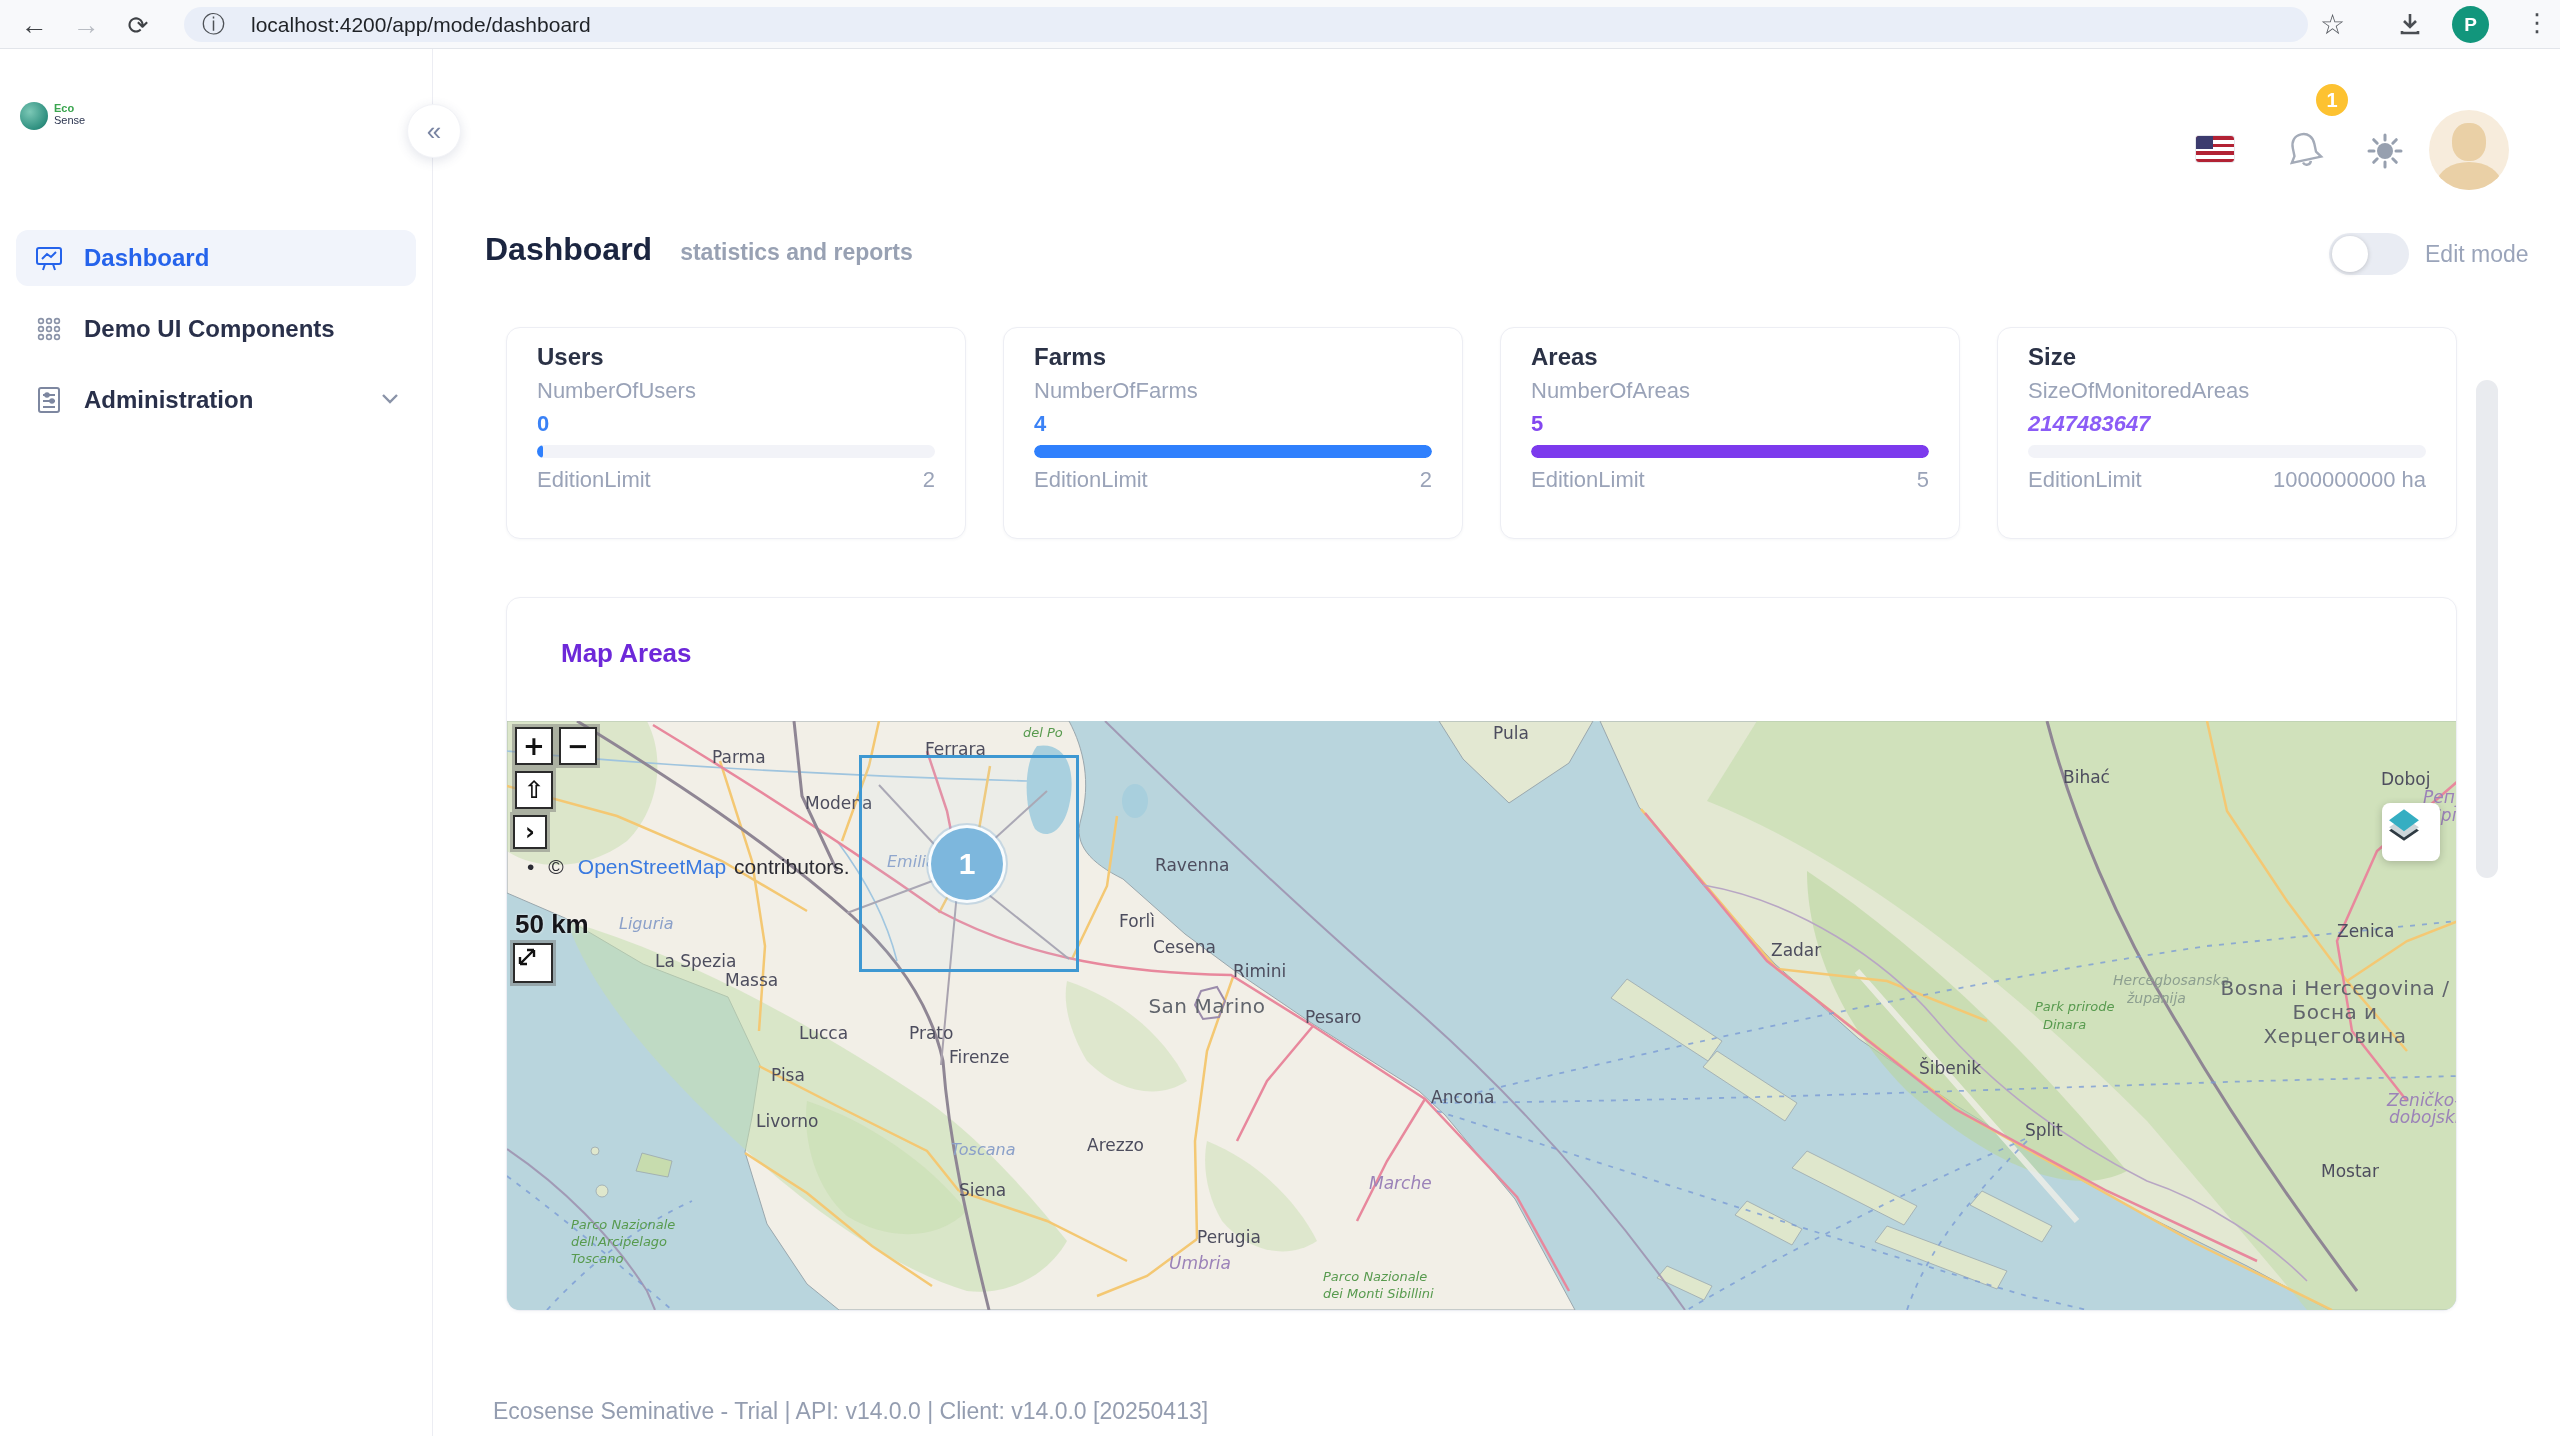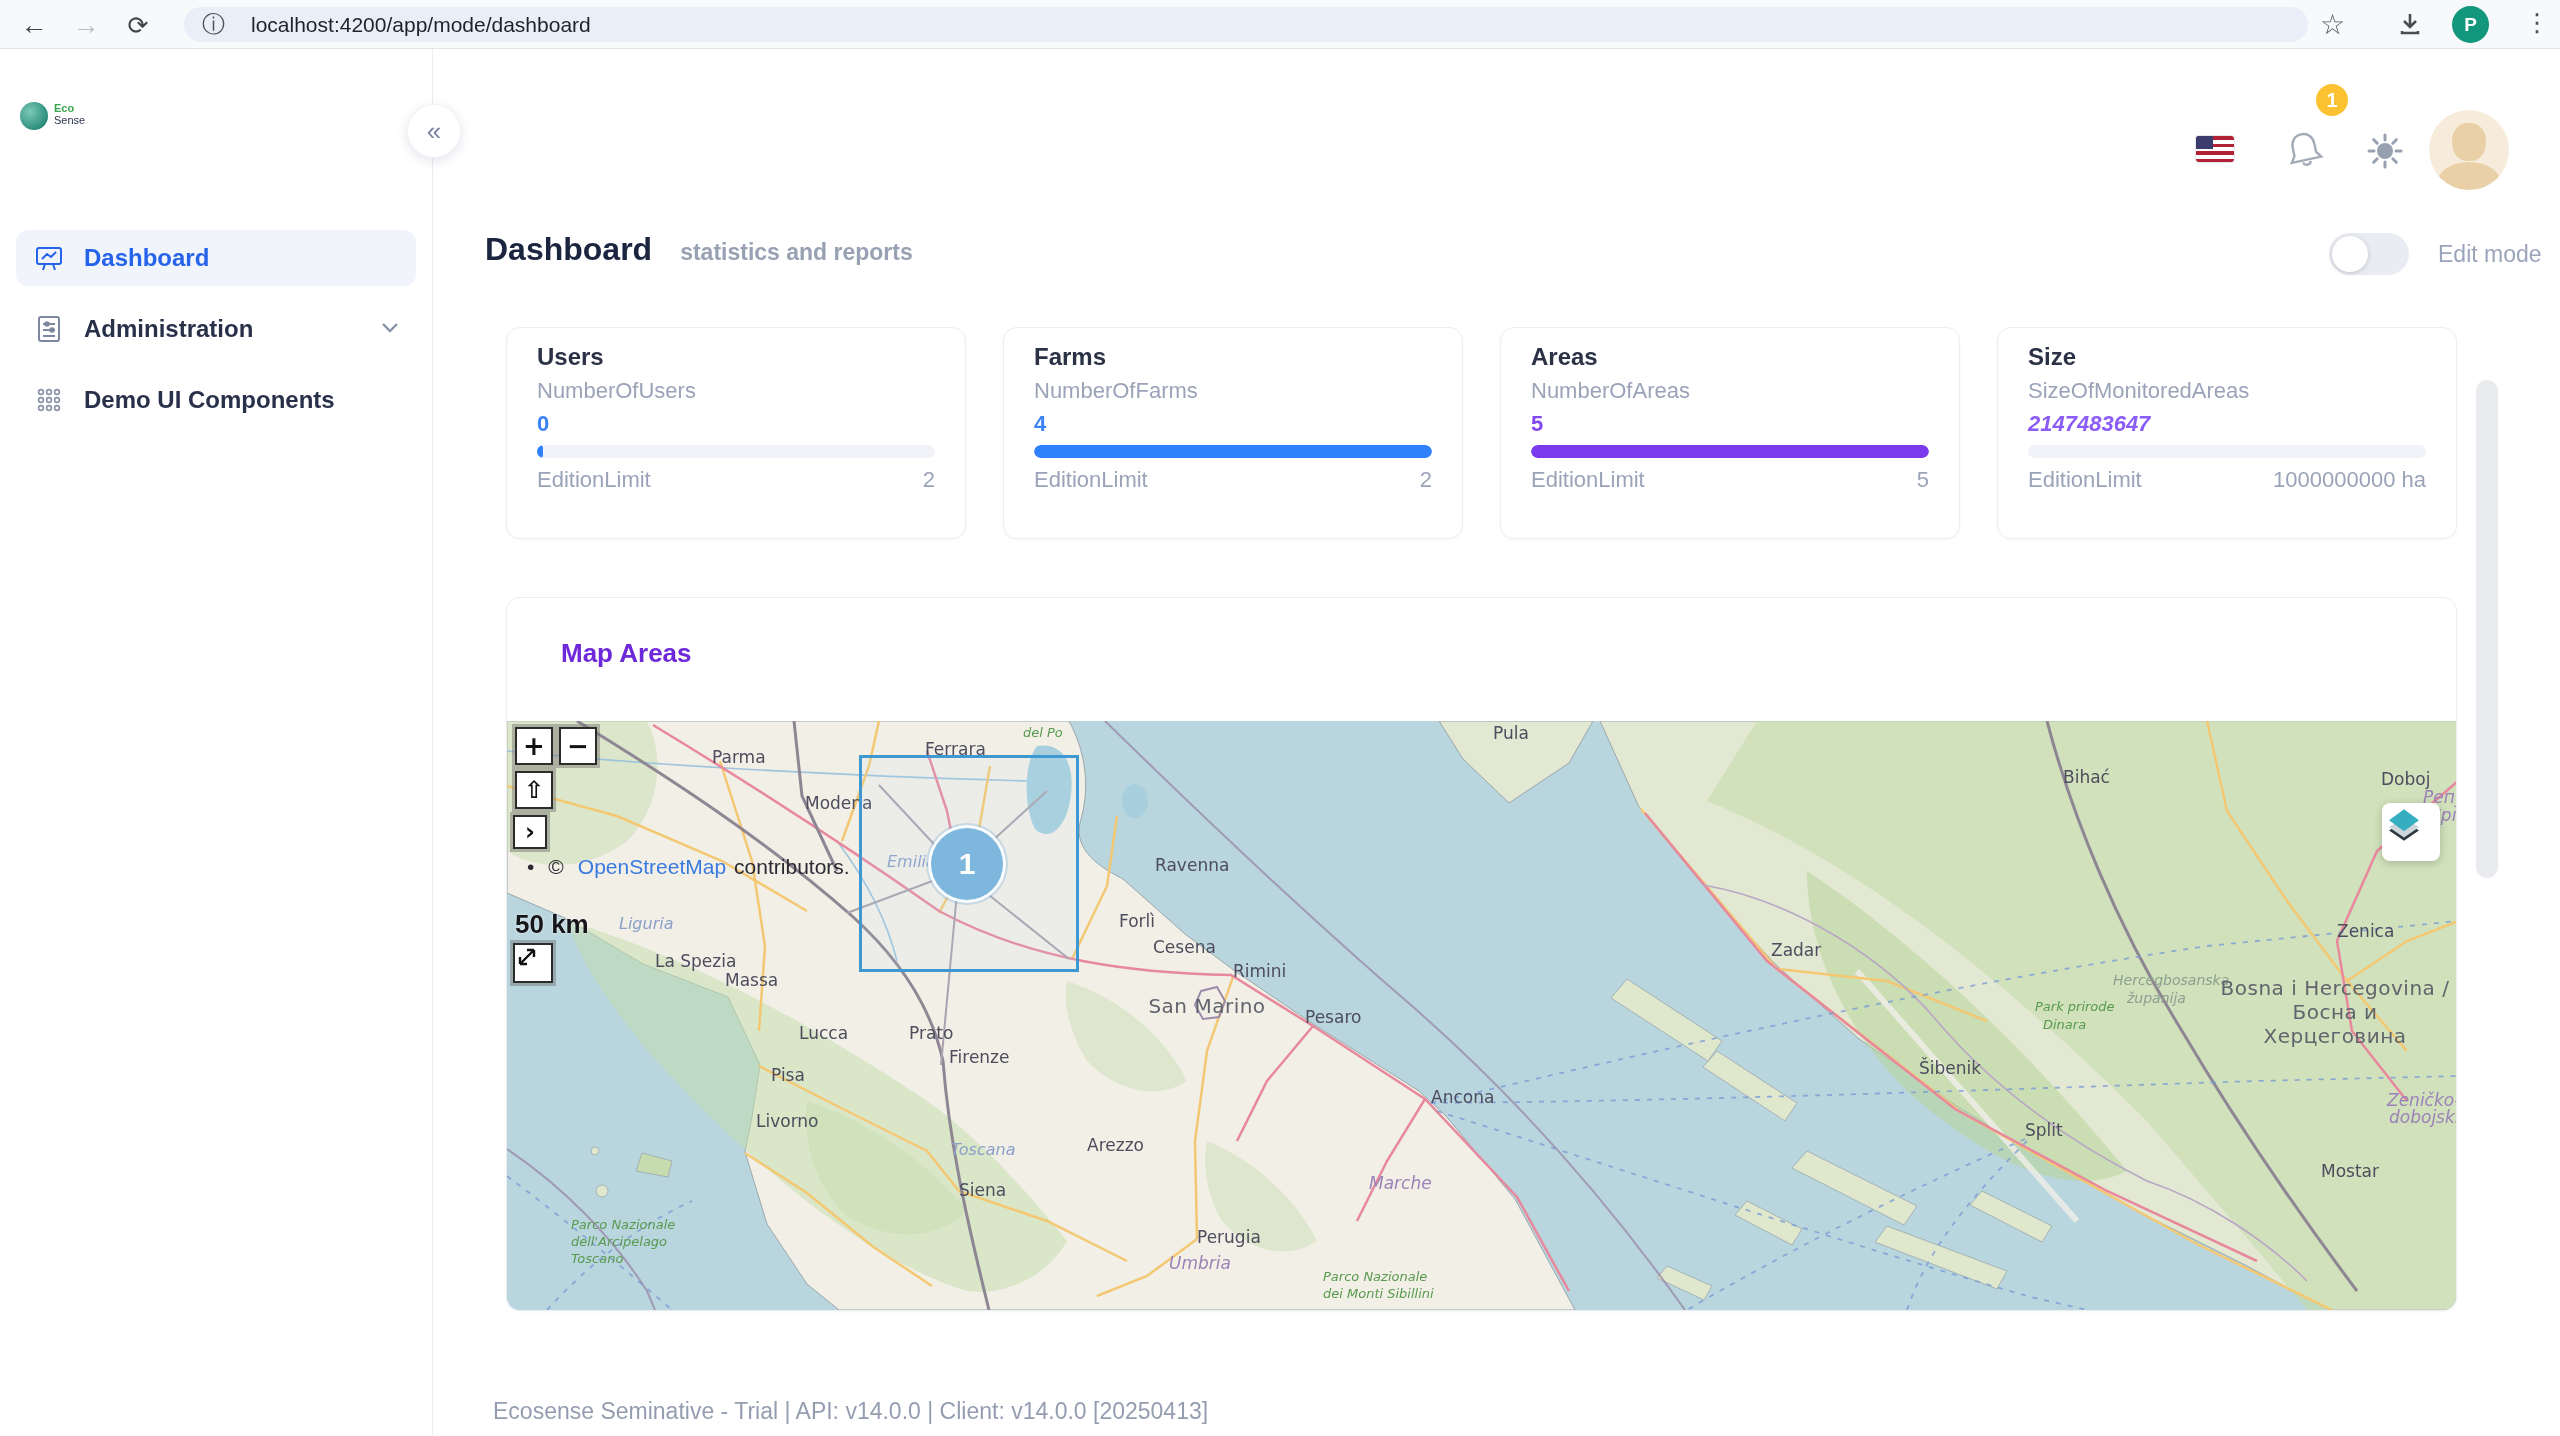--- a/index.html
+++ b/index.html
@@ -61,21 +61,21 @@
     background:#ead0a6; }
 
   
   .page-title-row { position:absolute; left:485px; top:231px; display:flex; align-items:baseline; gap:28px; }
   .page-title { font-size:32px; font-weight:bold; color:#1b2540; }
   .page-subtitle { font-size:23px; font-weight:600; color:#98a1b3; }
   .toggle-wrap { position:absolute; left:2329px; top:233px; display:flex; align-items:center; gap:16px; }
   .toggle { width:80px; height:42px; border-radius:21px; background:#e9ecf3; position:relative; cursor:pointer; }
   .toggle .knob { position:absolute; left:3px; top:3px; width:36px; height:36px; border-radius:50%;
     background:#fff; box-shadow:0 1px 5px rgba(0,0,0,.18); }
-  .toggle-label { font-size:23px; color:#9aa4ba;margin-left:13px; }
+  .toggle-label { font-size:23px; color:#9aa4ba; }
 
   
   .card { position:absolute; top:327px; width:460px; height:212px; background:#fff;
     border:1px solid #edeef4; border-radius:14px; box-shadow:0 1px 3px rgba(25,39,80,.04);
     padding:14px 30px; }
   .card-title { font-size:24px; font-weight:600; color:#2b3246; line-height:30px; }
   .card-metric { font-size:22px; color:#9aa3b8; line-height:30px; margin-top:4px; }
   .stat-value { font-size:22px; font-weight:600; line-height:30px; margin-top:3px; }
   .bar-track { margin-top:6px; height:13px; background:#f2f3f8; border-radius:7px; overflow:hidden; }
   .bar-fill { height:100%; border-radius:7px; }
@@ -155,49 +155,49 @@
         <svg width="30" height="30" viewBox="0 0 30 30" fill="none" stroke="#2563eb" stroke-width="2">
           <rect x="3" y="5" width="24" height="16" rx="2"></rect>
           <path d="M8 16 L13 11 L17 14 L22 9"></path>
           <path d="M11 21 L9 27 M19 21 L21 27"></path>
         </svg>
       </span>
       <span class="nav-label">Dashboard</span>
     </div>
     <div class="nav-item">
       <span class="nav-ico">
+        <svg width="30" height="30" viewBox="0 0 30 30" fill="none" stroke="#8a93a8" stroke-width="1.6">
+          <circle cx="7" cy="7" r="2.4"></circle>
+            <circle cx="15" cy="7" r="2.4"></circle>
+            <circle cx="23" cy="7" r="2.4"></circle>
+          <circle cx="7" cy="15" r="2.4"></circle>
+            <circle cx="15" cy="15" r="2.4"></circle>
+            <circle cx="23" cy="15" r="2.4"></circle>
+          <circle cx="7" cy="23" r="2.4"></circle>
+            <circle cx="15" cy="23" r="2.4"></circle>
+            <circle cx="23" cy="23" r="2.4"></circle>
+        </svg>
+      </span>
+      <span class="nav-label">Demo UI Components</span>
+    </div>
+    <div class="nav-item">
+      <span class="nav-ico">
         <svg width="30" height="30" viewBox="0 0 30 30" fill="none" stroke="#7d87a0" stroke-width="2">
           <rect x="5" y="3" width="20" height="24" rx="2"></rect>
           <path d="M9 10 L21 10 M9 16 L21 16 M9 22 L21 22"></path>
           <circle cx="13" cy="10" r="1.8" fill="#7d87a0"></circle>
           <circle cx="18" cy="16" r="1.8" fill="#7d87a0"></circle>
         </svg>
       </span>
       <span class="nav-label">Administration</span>
       <span>
         <svg width="20" height="12" viewBox="0 0 20 12" fill="none" stroke="#8a93a8" stroke-width="2.4">
           <path d="M3 2 L10 9 L17 2"></path>
         </svg>
       </span>
-    </div>
-    <div class="nav-item">
-      <span class="nav-ico">
-        <svg width="30" height="30" viewBox="0 0 30 30" fill="none" stroke="#8a93a8" stroke-width="1.6">
-          <circle cx="7" cy="7" r="2.4"></circle>
-            <circle cx="15" cy="7" r="2.4"></circle>
-            <circle cx="23" cy="7" r="2.4"></circle>
-          <circle cx="7" cy="15" r="2.4"></circle>
-            <circle cx="15" cy="15" r="2.4"></circle>
-            <circle cx="23" cy="15" r="2.4"></circle>
-          <circle cx="7" cy="23" r="2.4"></circle>
-            <circle cx="15" cy="23" r="2.4"></circle>
-            <circle cx="23" cy="23" r="2.4"></circle>
-        </svg>
-      </span>
-      <span class="nav-label">Demo UI Components</span>
     </div>
   </div>
 </div>
 <div class="collapse-btn">«</div>
 
 <div class="flag">
     <div class="canton"></div>
   </div>
 <div class="abs" style="left:2284px; top:128px; cursor:pointer">
   <svg width="40" height="44" viewBox="0 0 40 44" fill="none" stroke="#a4abb8" stroke-width="2.4">

